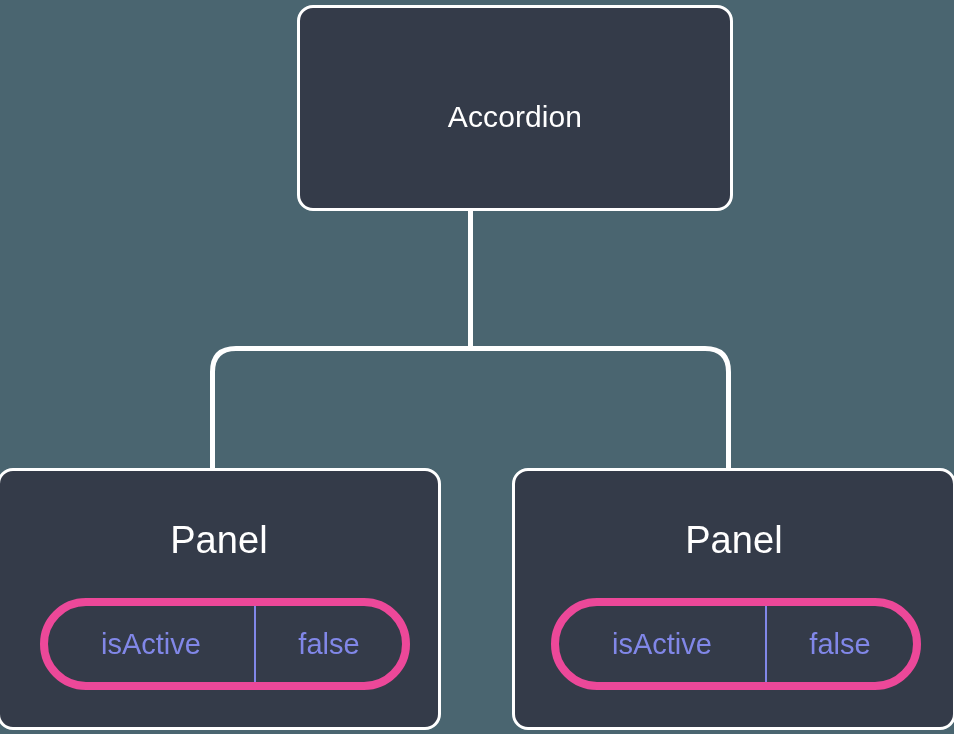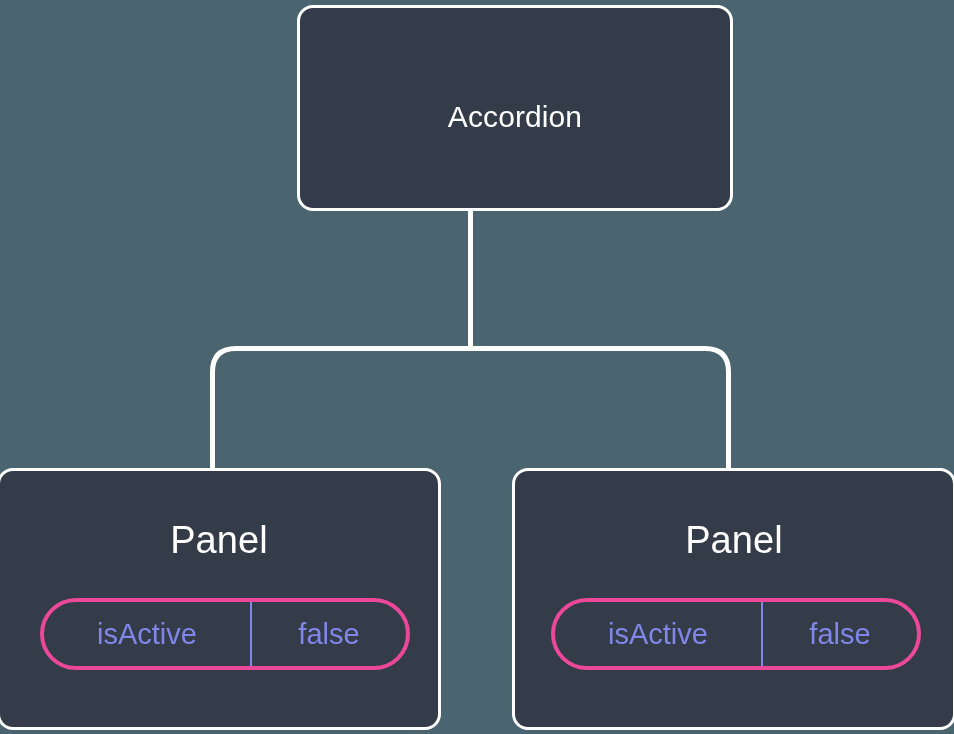--- a/index.html
+++ b/index.html
@@ -76,23 +76,23 @@
     line-height: 34px;
     font-size: 38px;
   }
 
   
   .pill {
     position: absolute;
     display: flex;
     align-items: stretch;
     box-sizing: border-box;
-    border: 4px solid #ec4899;
+    border: 8px solid #ec4899;
     border-radius: 999px;
-    height: 72px;
+    height: 92px;
     top: 127px;
   }
   .node-panel-left .pill {
     left: 40px;
     width: 370px;
   }
   .node-panel-right .pill {
     left: 36px;
     width: 370px;
   }

